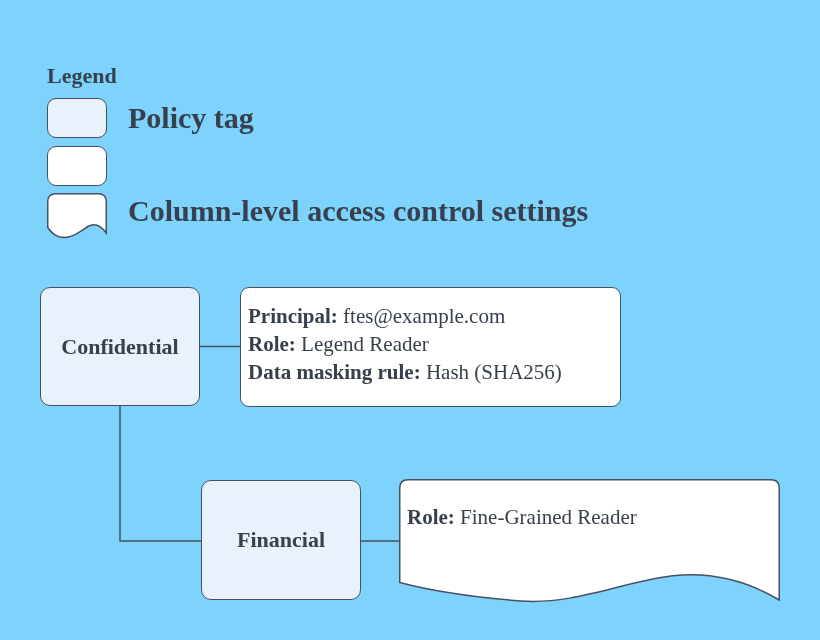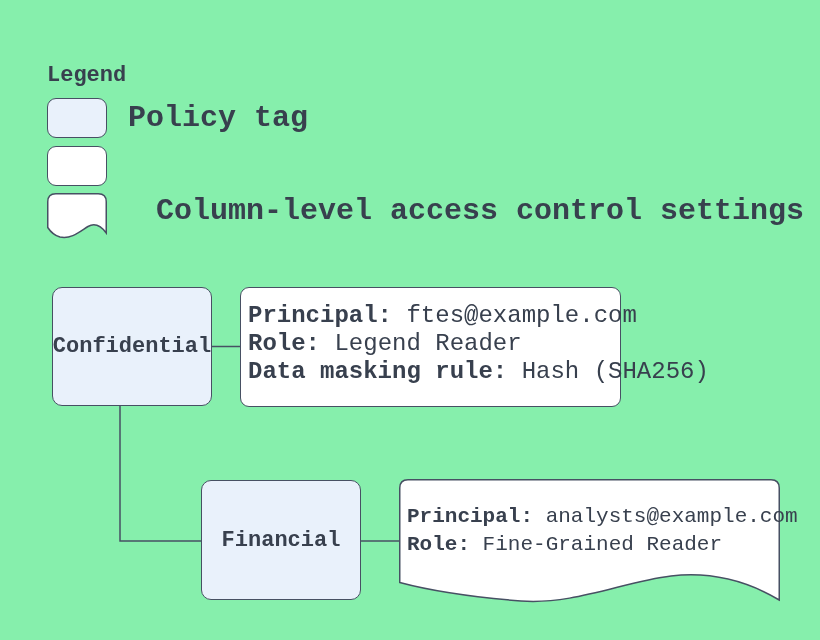--- a/index.html
+++ b/index.html
@@ -9,22 +9,22 @@
   }
   html, body {
     margin: 0;
     padding: 0;
     background: #ffffff;
   }
   #canvas {
     position: relative;
     width: 820px;
     height: 640px;
-    background: #86efac;
-    font-family: Liberation Mono, monospace;
+    background: #7dd3fc;
+    font-family: Liberation Serif, serif;
     color: var(--text);
     overflow: hidden;
   }
   #connector-layer {
     position: absolute;
     left: 0; top: 0;
     width: 820px; height: 640px;
   }
   .conn {
     stroke: var(--line);
@@ -77,21 +77,21 @@
     box-sizing: border-box;
     font-size: 22px;
     font-weight: bold;
   }
   .policy-card {
     position: absolute;
     background: #ffffff;
     border: 1.5px solid var(--line);
     border-radius: 9px;
     box-sizing: border-box;
-    font-size: 24px;
+    font-size: 21px;
     line-height: 28px;
     padding: 14px 6px 0 7px;
   }
   .doc-shape-wrap {
     position: absolute;
   }
   .doc-text {
     position: absolute;
     left: 0; top: 0;
     padding: 24px 6px 0 8px;
@@ -121,23 +121,23 @@
 
   <div class="swatch-rect" style="top:146px;"></div>
 
   <svg class="swatch-svg" style="top:193px;" viewBox="0 0 60 46">
     <path class="shape-path" d="M 8.75 0.75 H 51.25 Q 59.25 0.75 59.25 8.75 V 40
              C 54 33 48 29.5 41 33.5
              C 33 38.5 24 46.5 13 44
              C 8.5 42.8 4 39.5 0.75 34.5
              V 8.75 Q 0.75 0.75 8.75 0.75 Z"></path>
   </svg>
-  <div class="legend-label" style="top:198px;margin-left:28px;">Column-level access control settings</div>
+  <div class="legend-label" style="top:198px;">Column-level access control settings</div>
 
-  <div class="node" style="left:52px; top:287px; width:160px; height:119px;">
+  <div class="node" style="left:40px; top:287px; width:160px; height:119px;">
     <span>Confidential</span>
   </div>
 
   <div class="policy-card" style="left:240px; top:287px; width:381px; height:120px;">
     <div class="field-line">
       <span class="field-label">Principal:</span><span class="field-value"> ftes@example.com</span>
     </div>
     <div class="field-line">
       <span class="field-label">Role:</span><span class="field-value"> Legend Reader</span>
     </div>
@@ -153,21 +153,18 @@
   <div class="doc-shape-wrap" style="left:399px; top:479px; width:381px; height:124px;">
     <svg width="381" height="124" viewBox="0 0 381 124">
       <path class="shape-path" d="M 9 0.75 H 372 Q 380.25 0.75 380.25 9 V 121
                C 350 103 315 92 272 97
                C 225 102.5 175 126 122 122
                C 85 119 40 114 0.75 103.5
                V 9 Q 0.75 0.75 9 0.75 Z"></path>
     </svg>
     <div class="doc-text">
       <div class="field-line">
-        <span class="field-label">Principal:</span><span class="field-value"> analysts@example.com</span>
-      </div>
-      <div class="field-line">
         <span class="field-label">Role:</span><span class="field-value"> Fine-Grained Reader</span>
       </div>
     </div>
   </div>
 
 </div>
 
 </body></html>

